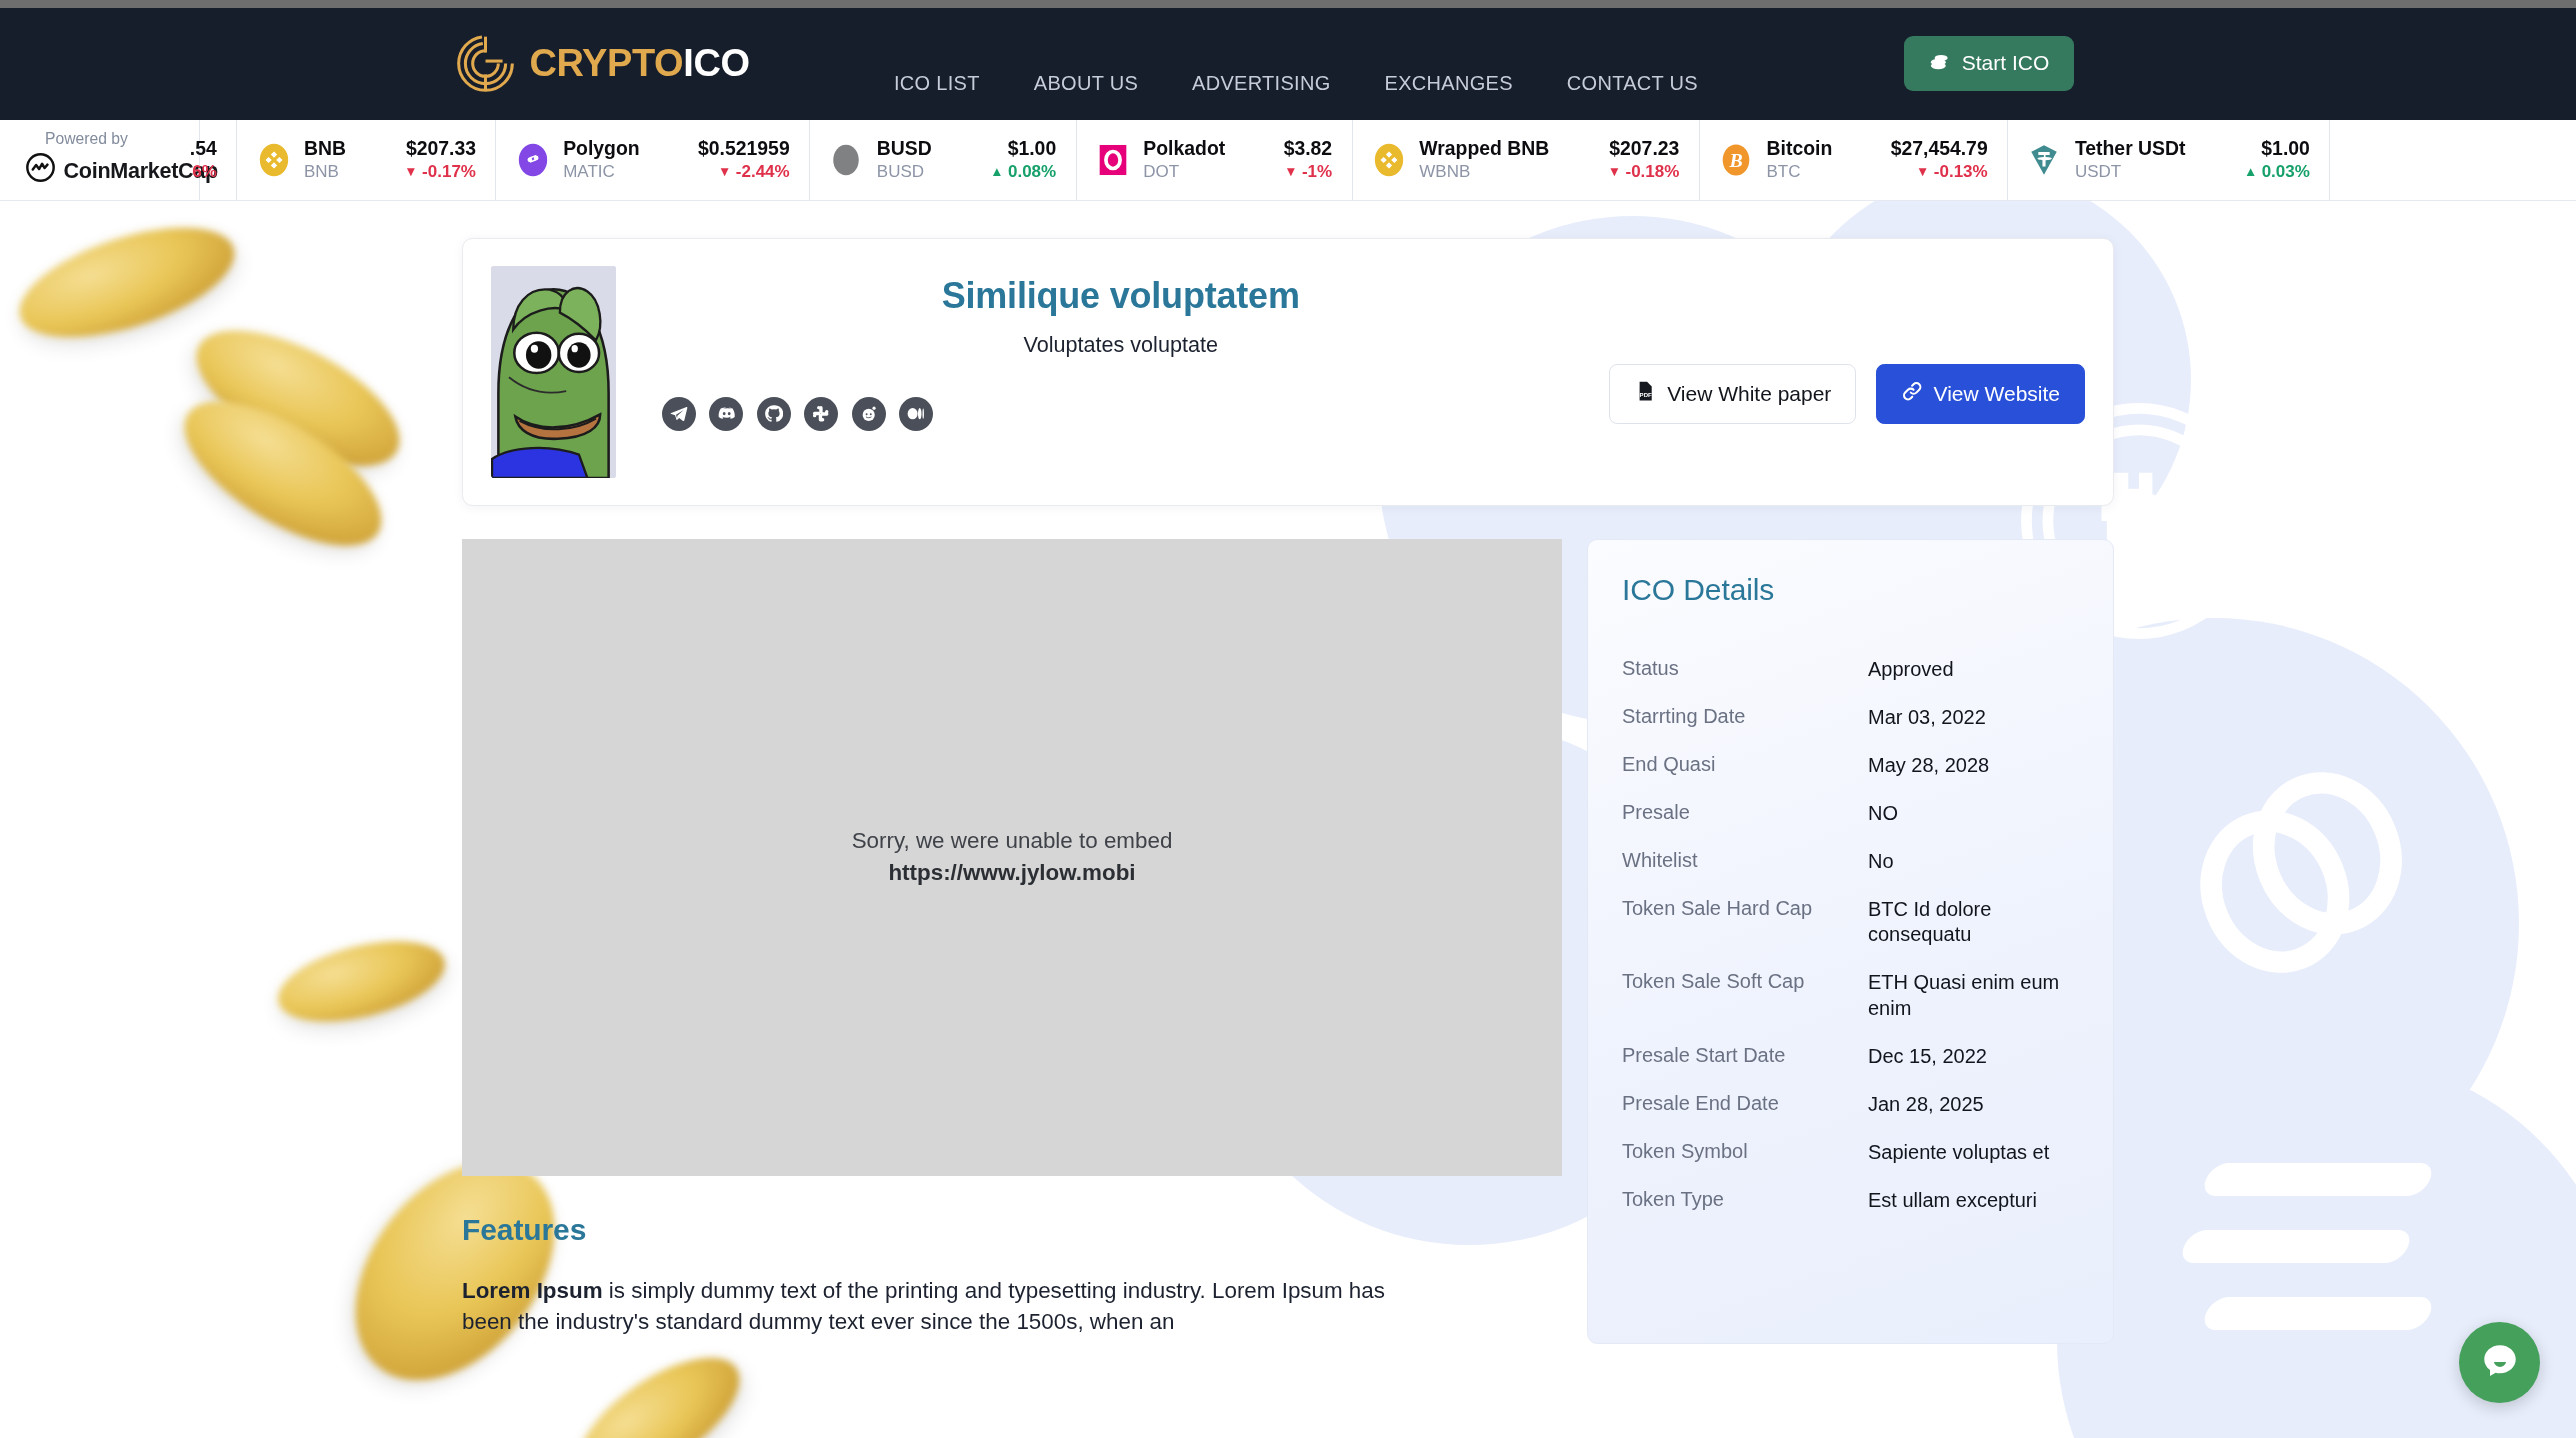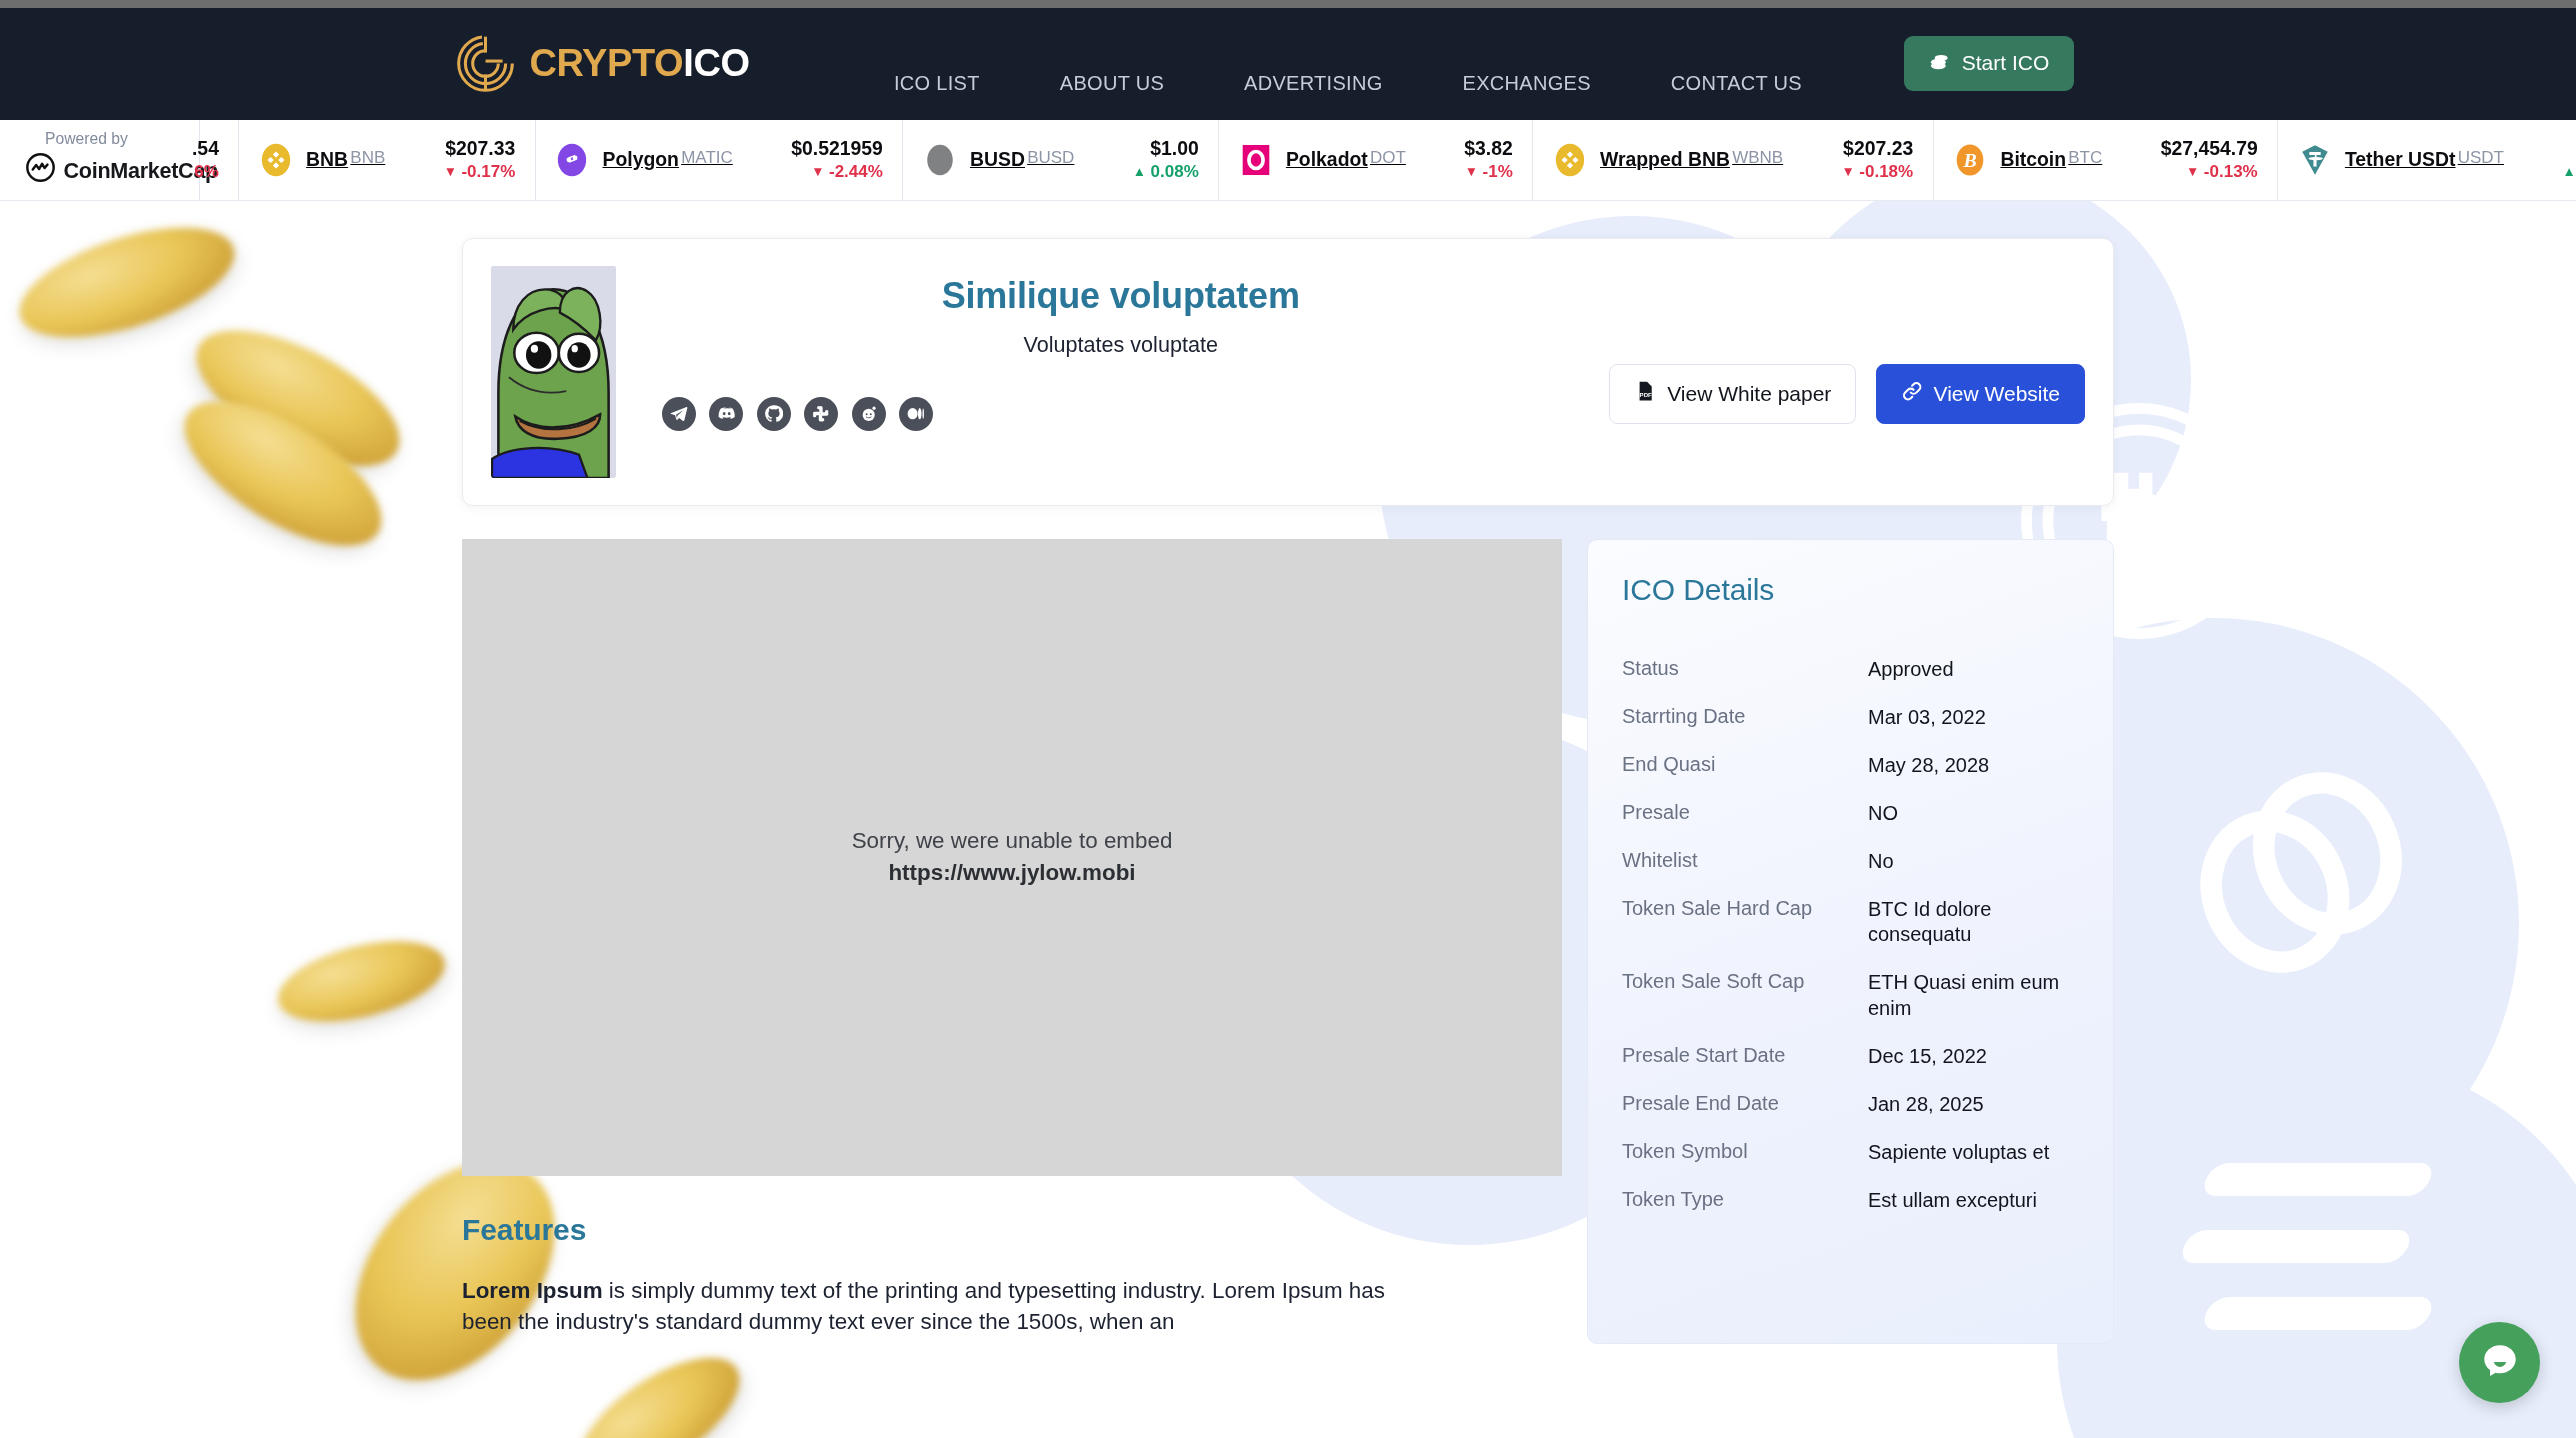--- a/index.html
+++ b/index.html
@@ -31,21 +31,21 @@
   .brand-text {
     font-size: 38px; font-weight: 700; letter-spacing: -0.4px;
     font-family: "Liberation Sans", sans-serif;
     white-space: nowrap;
   }
   .brand-text .p1 { color: #e0a94e; }
   .brand-text .p2 { color: #ffffff; }
 
   .main-nav {
     position: absolute; left: 894px;
-    display: flex; align-items: flex-end; gap: 80px; margin-top: 40px;
+    display: flex; align-items: flex-end; gap: 54px; margin-top: 40px;
   }
   .main-nav a {
     color: #c6ccd8; text-decoration: none;
     font-size: 20px; font-weight: 500; letter-spacing: 0.3px;
     white-space: nowrap;
   }
 
   .submit-btn {
     position: absolute; left: 1904px;
     display: inline-flex; align-items: center; gap: 10.4px;
@@ -85,21 +85,21 @@
   .ticker-item {
     display: flex; align-items: center;
     height: 100%;
     padding: 0 19.4px;
     border-right: 0.7px solid #e3e6ec;
     flex: 0 0 auto;
     gap: 13.4px;
   }
   .ticker-item.clipped { margin-left: -88px; text-align: right; }
   .coin-icon { width: 34px; height: 34px; flex: 0 0 34px; }
-  .coin-names { display: flex; gap: 2.2px; min-width: 0; text-decoration: underline; }
+  .coin-names { display: flex; flex-direction: column; gap: 2.2px; min-width: 0; }
   .coin-name { font-size: 19.4px; font-weight: 700; color: #0d0d11; white-space: nowrap; }
   .coin-sym  { font-size: 17px; color: #8c94a6; white-space: nowrap; }
   .coin-nums { display: flex; flex-direction: column; align-items: flex-end; gap: 2.2px; margin-left: 45px; }
   .coin-price { font-size: 19.4px; font-weight: 700; color: #0d0d11; white-space: nowrap; }
   .coin-chg { font-size: 17px; font-weight: 600; white-space: nowrap; display: flex; align-items: center; gap: 4.5px; }
   .chg-down { color: #e0314b; }
   .chg-up { color: #16a06a; }
   .tri { font-size: 13.4px; line-height: 1; }
 
   

